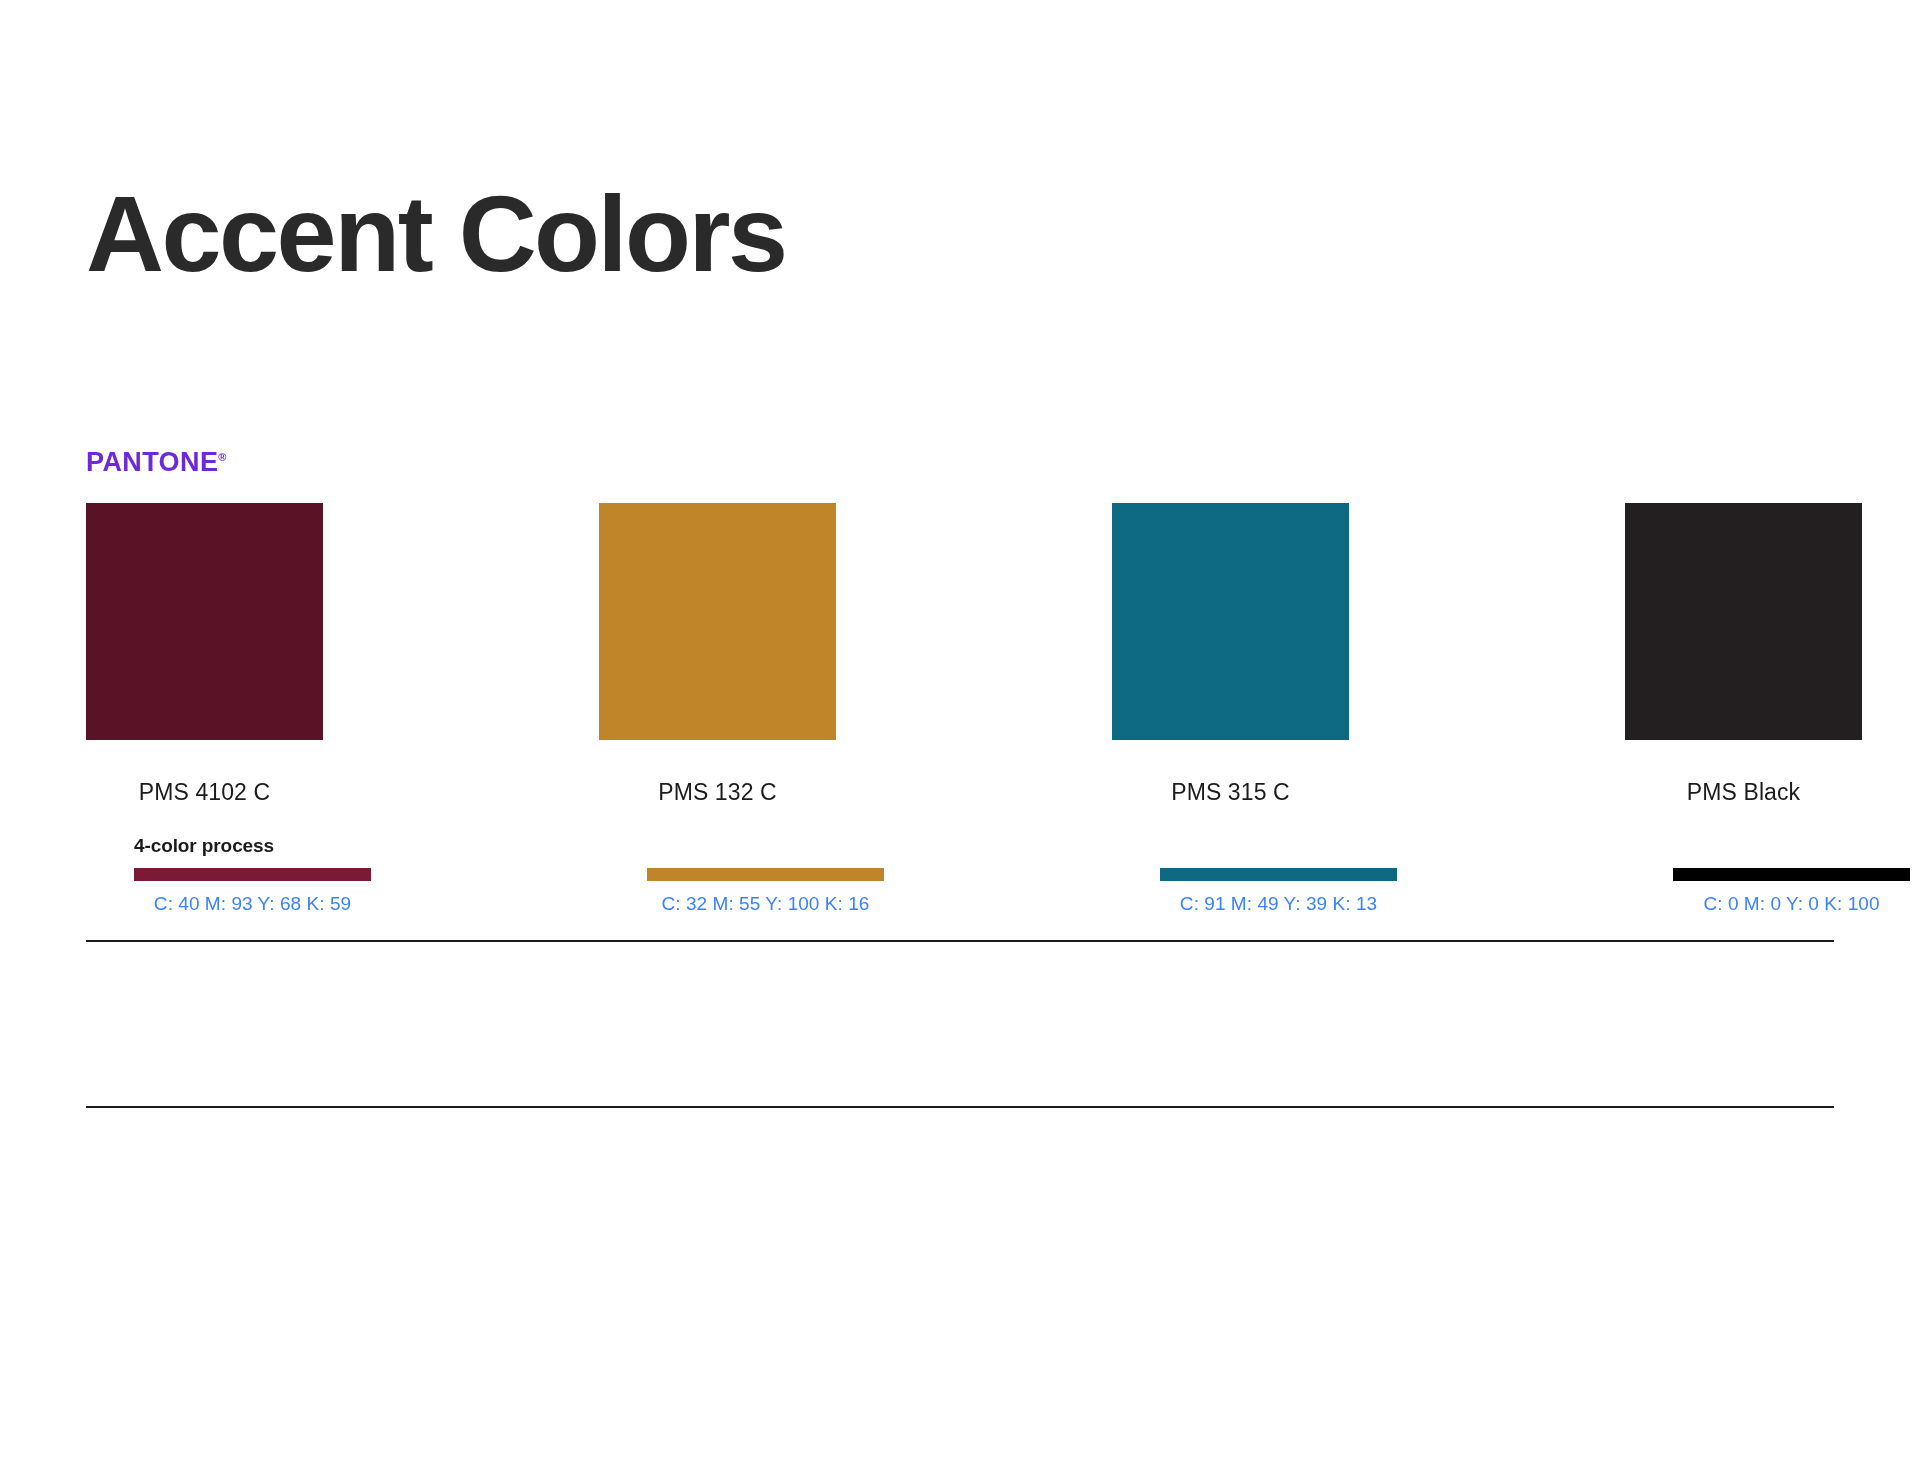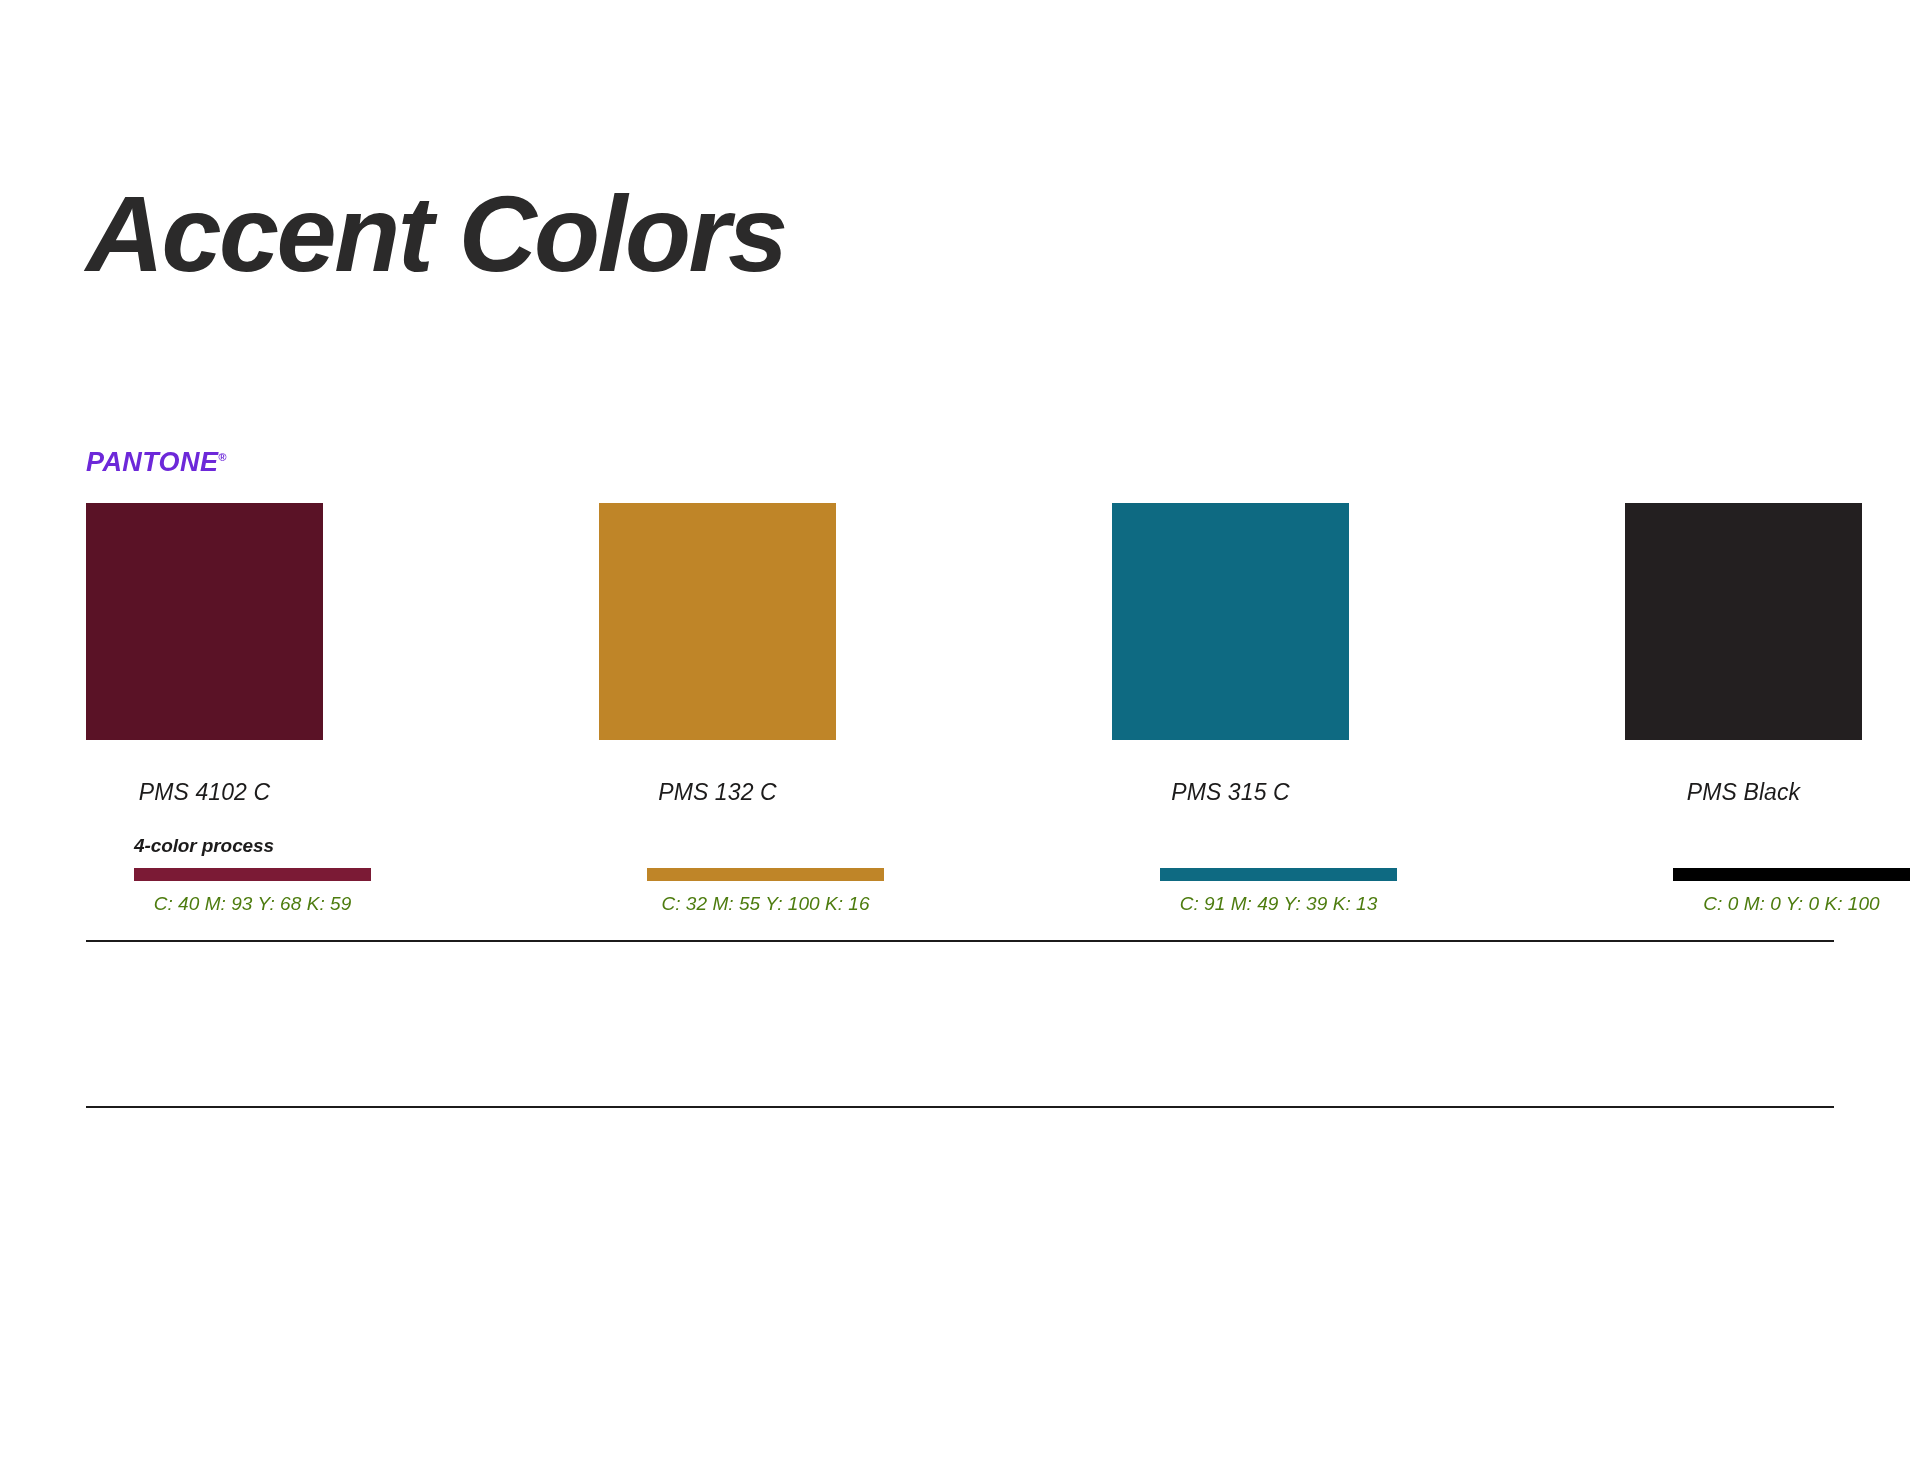--- a/index.html
+++ b/index.html
@@ -18,21 +18,20 @@
     position: relative;
     overflow: hidden;
   }
 
   .page {
     position: absolute;
     left: 0; top: 0;
     width: 1920px;
     height: 1484px;
     background: #ffffff;
-    font-style: italic;
   }
 
   
   .page-title {
     position: absolute;
     left: 86px;
     top: 176px;
     font-size: 108px;
     line-height: 1.08;
     font-weight: 700;
@@ -127,21 +126,21 @@
   .spec-bar {
     width: 237px;
     height: 13px;
     display: block;
   }
 
   .spec-value {
     margin-top: 12px;
     font-size: 19px;
     font-weight: 400;
-    color: #4d7c0f;
+    color: #3b82f6;
     letter-spacing: 0.05px;
     white-space: nowrap;
     text-align: center;
   }
 
   
   .divider {
     position: absolute;
     left: 86px;
     width: 1748px;

